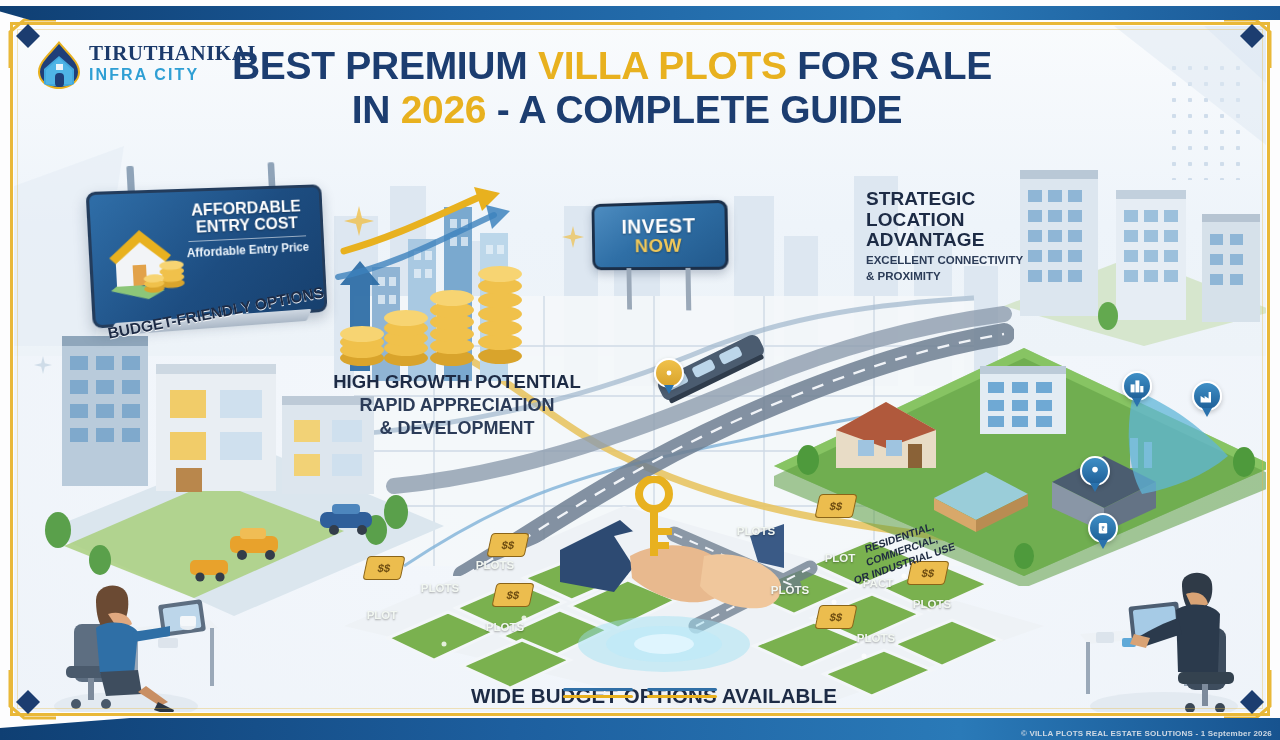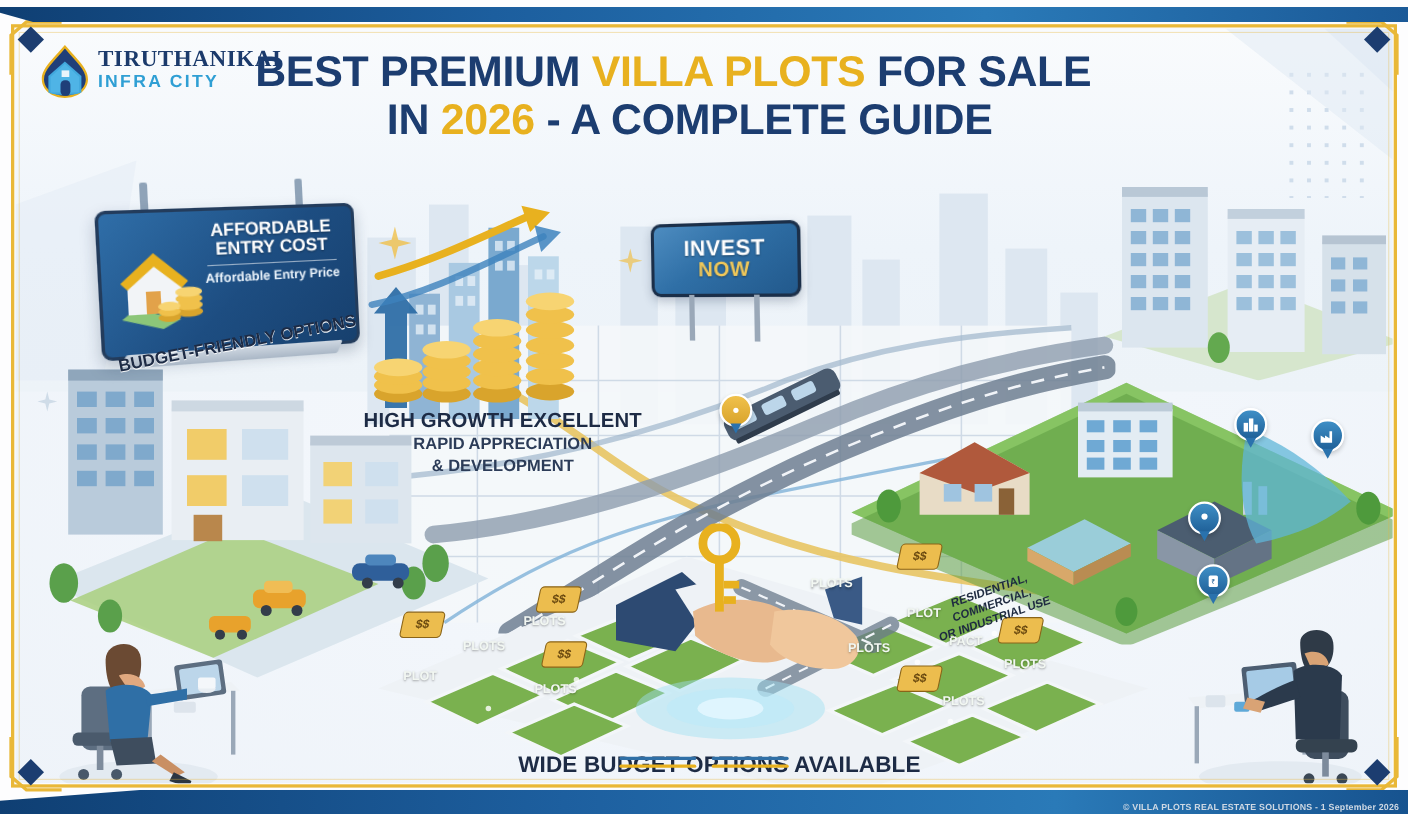--- a/index.html
+++ b/index.html
@@ -71,21 +71,21 @@
   .title .ln2 { text-align: center; padding-right: 90px; }
   .gold { color: #e8b11f; }
 
   
   .lbl { position: absolute; z-index: 22; color: #1d2b45; }
   .lbl .h { font-weight: 800; letter-spacing: .1px; }
   .lbl .s { font-weight: 700; color: #2c3c58; }
 
   #lbl-growth { left: 313px; top: 345px; width: 260px; text-align: center; }
   #lbl-growth .h { font-size: 18.5px; }
-  #lbl-growth .s { font-size: 15px; line-height: 1.18; margin-top: 2px; }
+  #lbl-growth .s { font-size: 18px; line-height: 1.18; margin-top: 2px; }
 
   #lbl-strategic { left: 852px; top: 163px; width: 180px; }
   #lbl-strategic .h { font-size: 19px; line-height: 1.08; }
   #lbl-strategic .s { font-size: 11.5px; line-height: 1.18; margin-top: 3px; }
 
   #lbl-multi { left: 930px; top: 290px; width: 320px; }
   #lbl-multi .h { font-size: 16.5px; }
   #lbl-multi .s { font-size: 11.5px; margin-top: 2px; }
 
   #lbl-budget { left: 440px; top: 658px; width: 400px; text-align: center; }
@@ -716,25 +716,32 @@
           <div class="body">$$</div>
         </div>
       </div>
 
     <div class="ground-note">
       <div>RESIDENTIAL, COMMERCIAL,</div>
       <div>OR INDUSTRIAL USE</div>
     </div>
 
     <div class="lbl" id="lbl-growth">
-      <div class="h">HIGH GROWTH EXCELLENT</div>
+      <div class="h">HIGH GROWTH POTENTIAL</div>
       <div class="s">RAPID APPRECIATION</div>
       <div class="s">&amp; DEVELOPMENT</div>
     </div>
 
+    <div class="lbl" id="lbl-strategic">
+      <div class="h">STRATEGIC</div>
+      <div class="h">LOCATION</div>
+      <div class="h">ADVANTAGE</div>
+      <div class="s">EXCELLENT CONNECTIVITY</div>
+      <div class="s">&amp; PROXIMITY</div>
+    </div>
 
 
     <div class="lbl" id="lbl-budget">
       <div class="h">WIDE BUDGET OPTIONS AVAILABLE</div>
       <div class="s">PLOTS ACROSS VARIOUS PRICE RANGES</div>
     </div>
   </div>
 
   <div class="logo">
     <div class="logo-mark">

